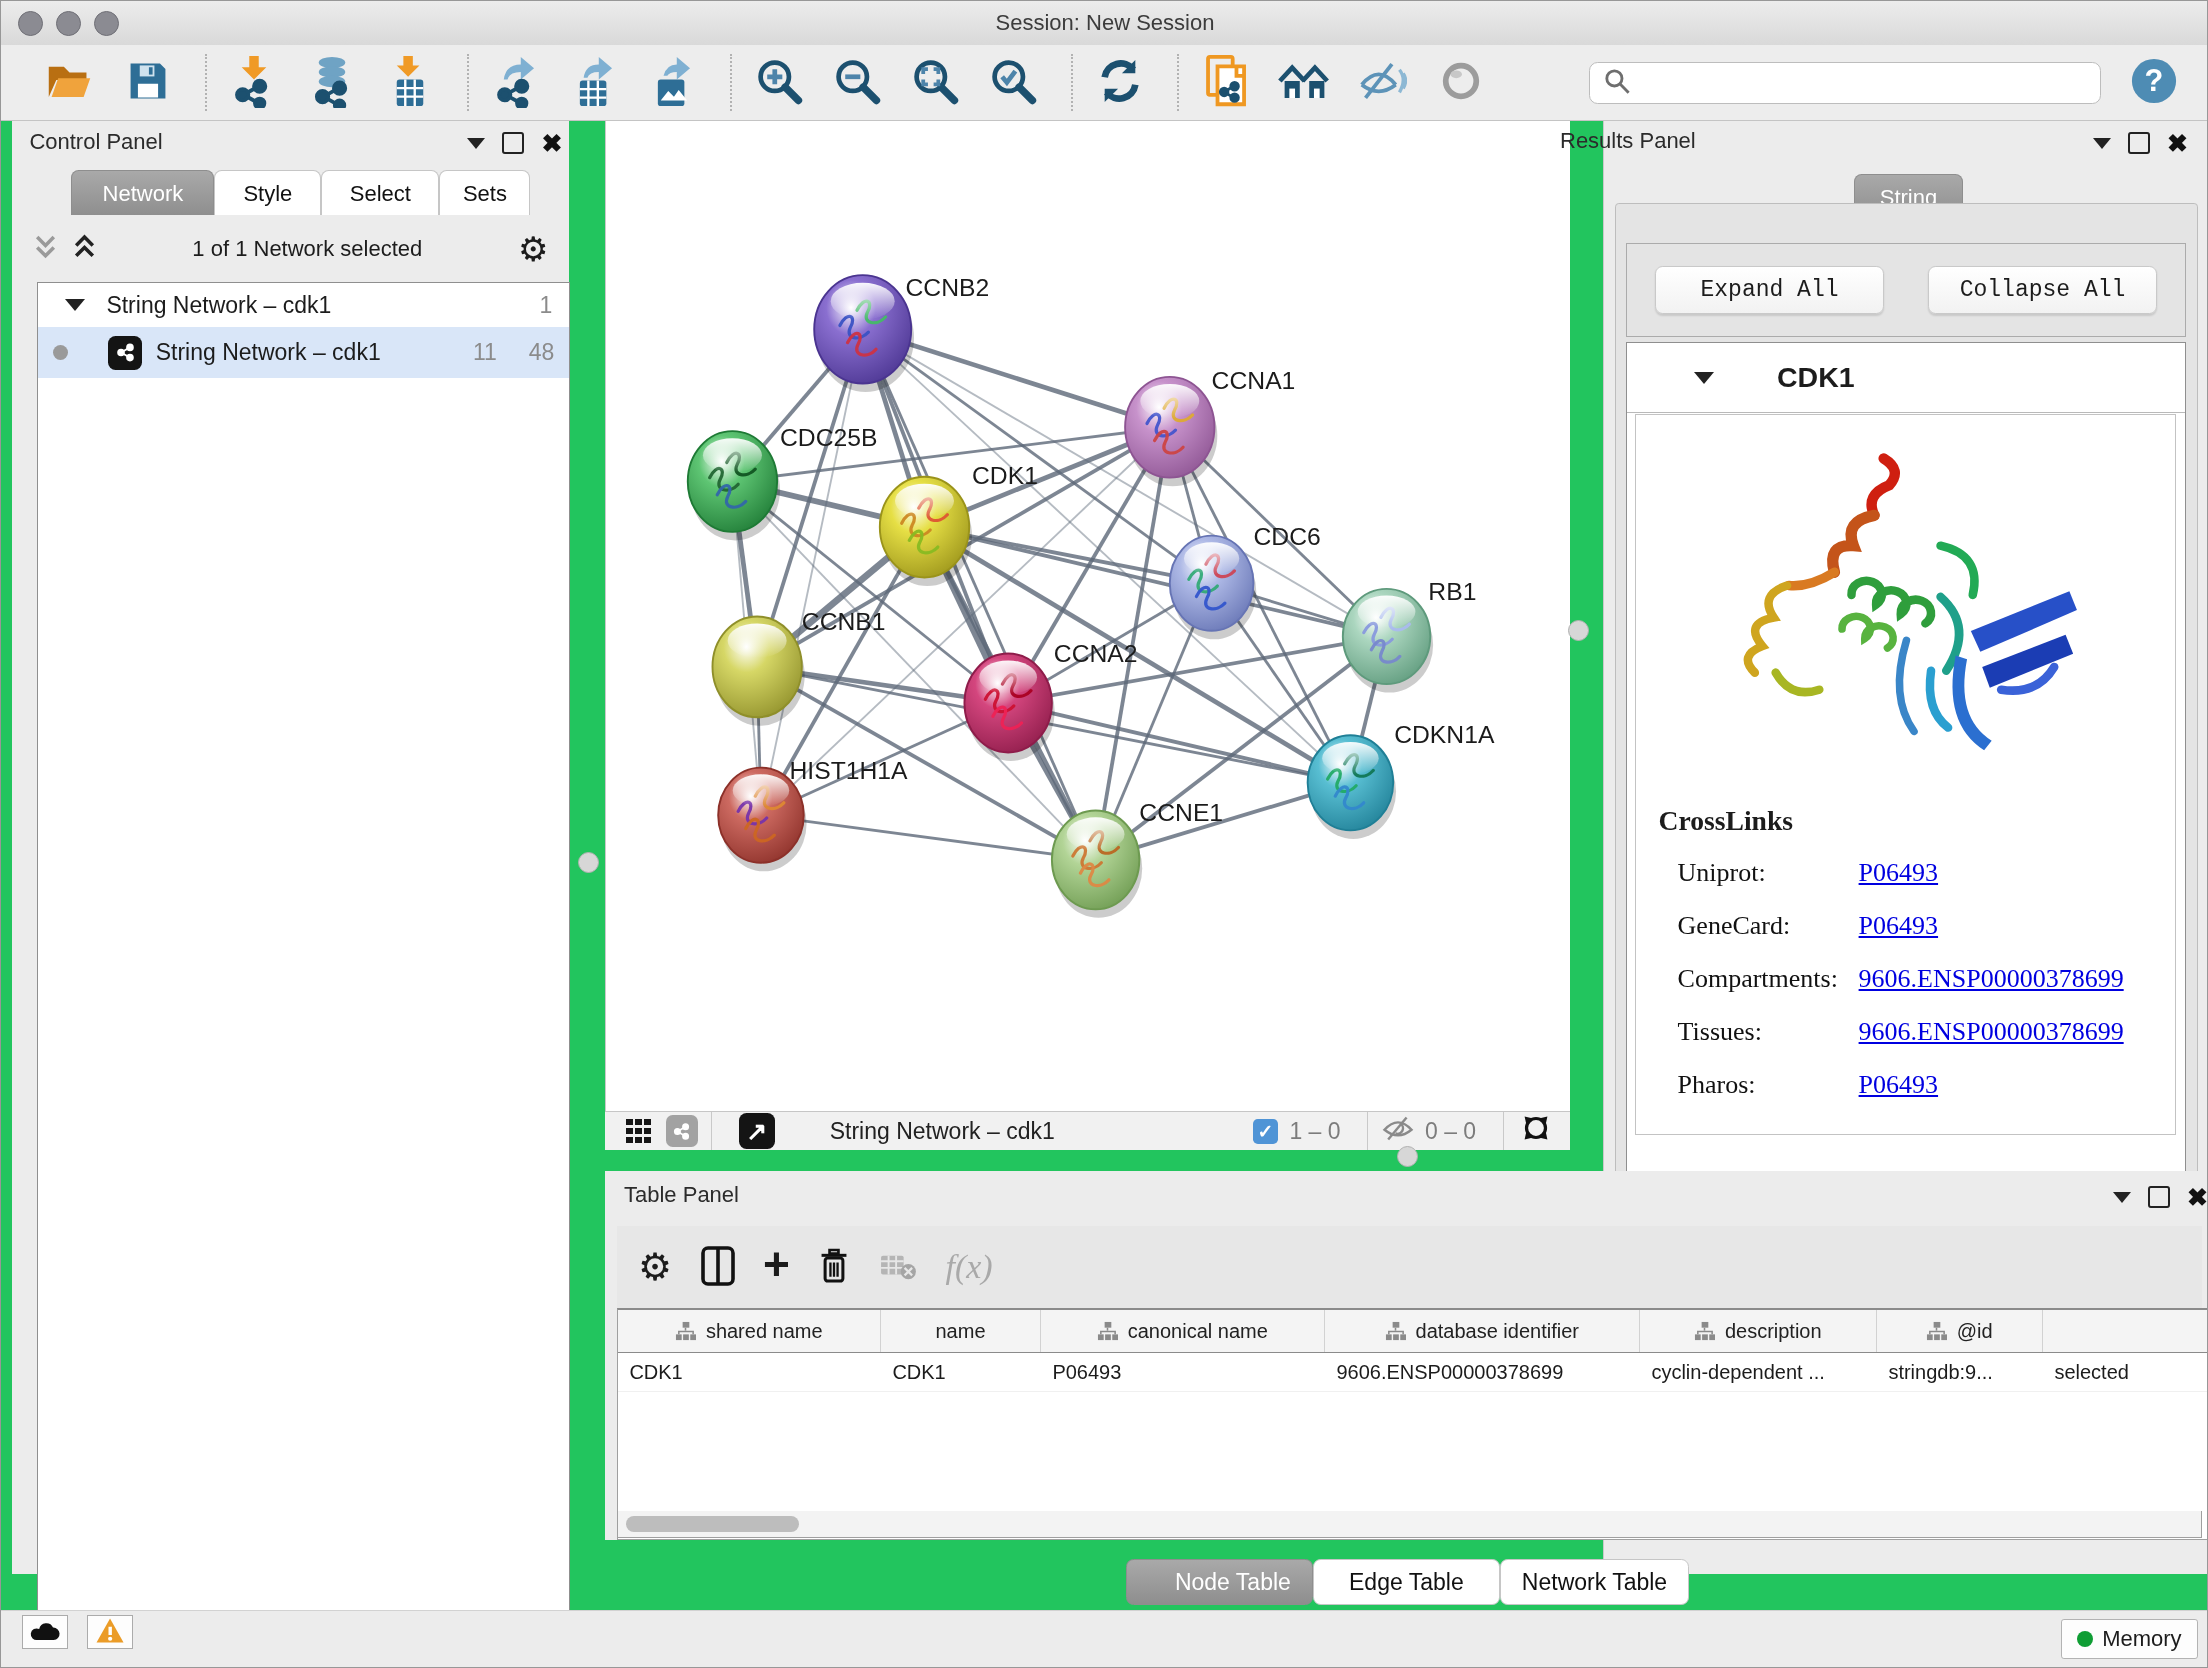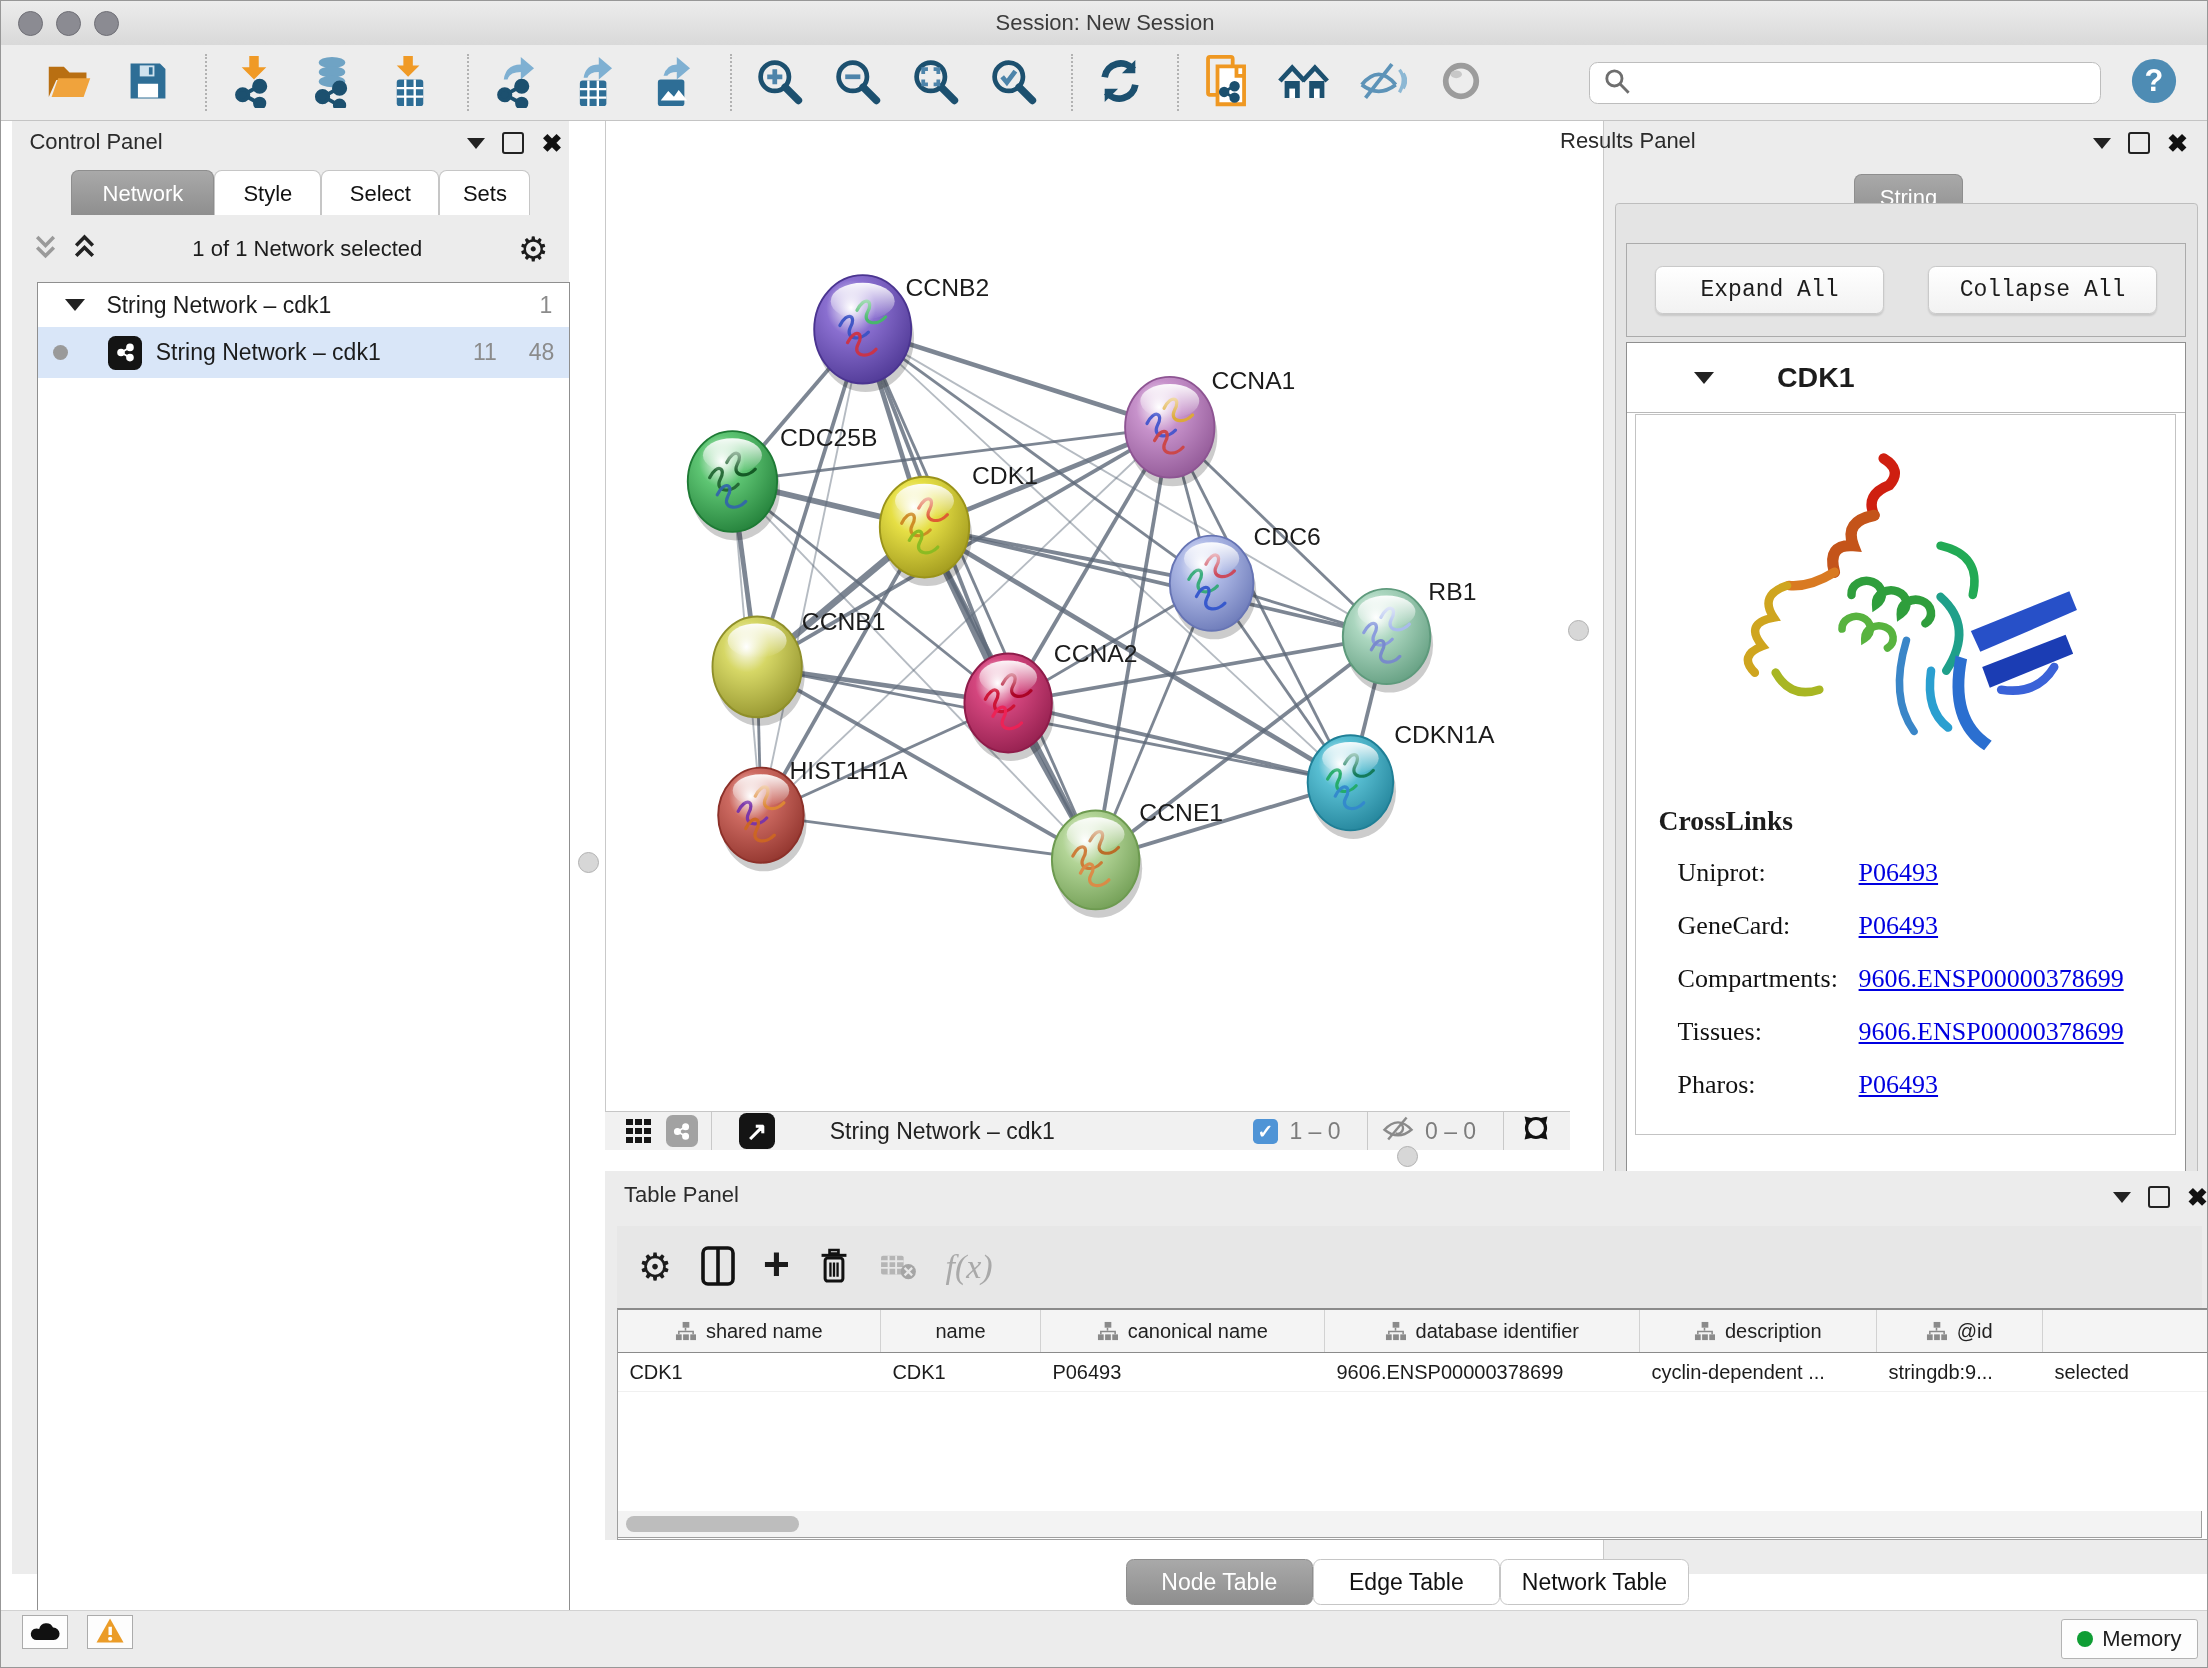--- a/index.html
+++ b/index.html
@@ -1,16 +1,16 @@
 <!DOCTYPE html>
 <html style="font-size:15px"><head>
 <meta charset="utf-8">
 <style>
   html,body{margin:0;padding:0;background:#bbb;}
-  #app{position:relative;width:2208px;height:1668px;background:#ffffff;overflow:hidden;
+  #app{position:relative;width:2208px;height:1668px;background:#22c55e;overflow:hidden;
        font-family:"Liberation Sans",sans-serif;color:#1c1c1c;border:1px solid #979797;box-sizing:border-box;}
   .abs{position:absolute;}
   
   #titlebar{left:0;top:0;width:2208px;height:44px;background:linear-gradient(#ececec,#d9d9d9);
             border-bottom:1px solid #a8a8a8;}
   .tl{position:absolute;top:9.5px;width:23px;height:23px;border-radius:50%;
       background:#8b8b92;border:1px solid #6f6f76;}
   #win-title{left:0;top:0;width:100%;height:44px;line-height:44px;text-align:center;
              font-size:22px;color:#3c3c3c;}
   
@@ -72,21 +72,21 @@
   #tp-table{left:616px;top:1307px;width:1731px;height:232px;background:#fff;border:1px solid #9f9f9f;border-top:2.9px solid #8b8b8b;box-sizing:border-box;}
   .thead{display:flex;height:42px;background:#f4f4f4;border-bottom:1.9px solid #8b8b8b;}
   .th{display:flex;align-items:center;justify-content:center;gap:9.5px;font-size:20px;color:#222;
       border-right:1px solid #d2d2d2;overflow:hidden;white-space:nowrap;box-sizing:border-box;}
   .trow{display:flex;height:38px;border-bottom:1px solid #f0f0f0;}
   .td{font-size:20px;display:flex;align-items:center;padding-left:11.4px;overflow:hidden;white-space:nowrap;box-sizing:border-box;}
   #tp-hscroll{left:616px;top:1510px;width:1585px;height:27px;background:#f3f3f3;border:1px solid #9f9f9f;border-top:none;box-sizing:border-box;}
   #tp-thumb{position:absolute;left:7.6px;top:4.8px;width:173px;height:16px;border-radius:8.6px;background:#bdbdbd;}
   #tp-tabs{left:604px;top:1558px;width:1605px;height:46px;display:flex;justify-content:center;}
   #tp-tabs .tab{min-width:143px;padding:0 21px;border-radius:7.6px;height:44px;font-size:23px;border-bottom:1px solid #c6c6c6;}
-  #tp-tabs .tab.sel{border-color:#8e8e8e;}
+  #tp-tabs .tab.sel{border-color:#8e8e8e;justify-content:flex-end;}
   
   #statusbar{left:0;top:1609px;width:2208px;height:59px;background:#ececec;border-top:1.9px solid #d2d2d2;}
   .sb-btn{position:absolute;top:3.8px;width:44px;height:32px;background:#fdfdfd;border:1.9px solid #ababab;
           display:flex;align-items:center;justify-content:center;}
   #memory-btn{position:absolute;right:11.4px;top:7.6px;height:38px;background:#fdfdfd;border:1px solid #b3b3b3;border-radius:2.9px;
               display:flex;align-items:center;gap:9.5px;padding:0 15px;font-size:22px;}
   .green-dot{width:16px;height:16px;border-radius:50%;background:#0f9d34;}
   svg text{font-family:"Liberation Sans",sans-serif;}
 </style>
 </head>

